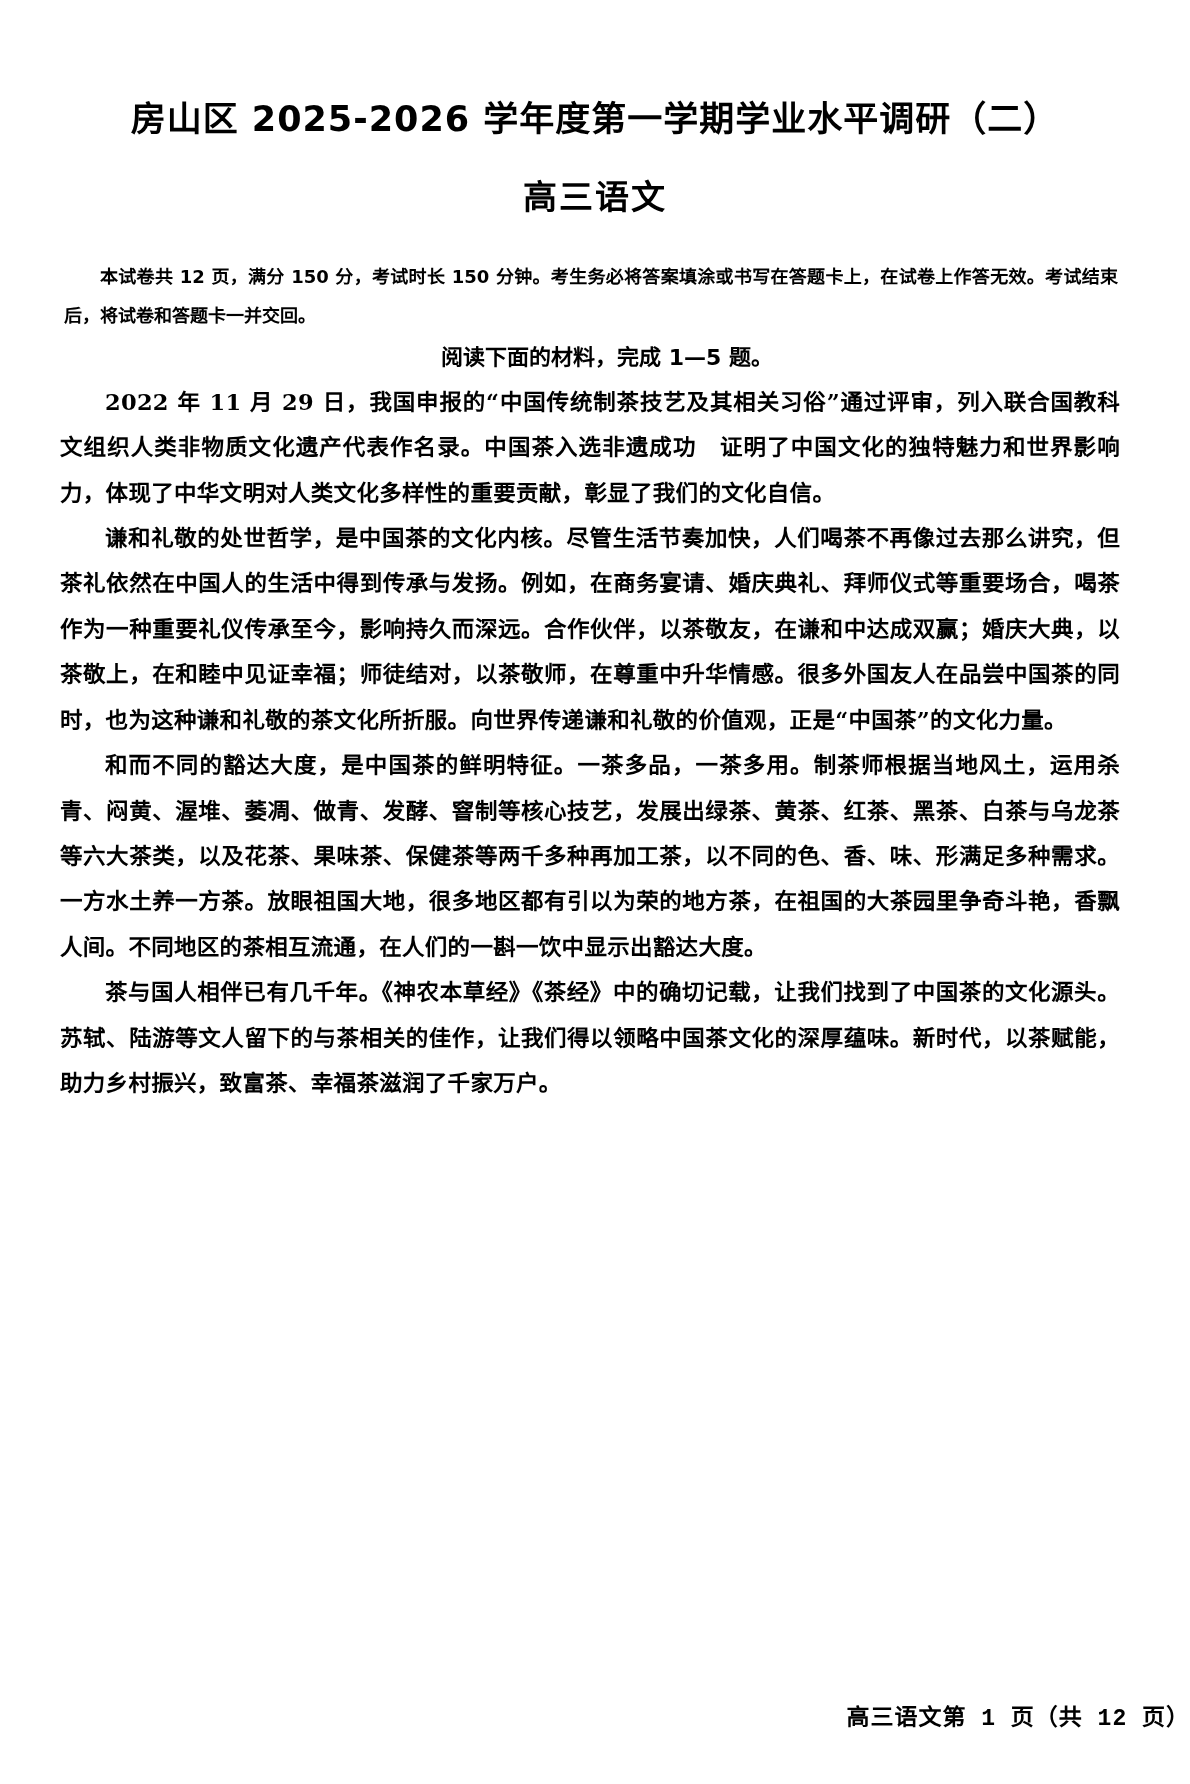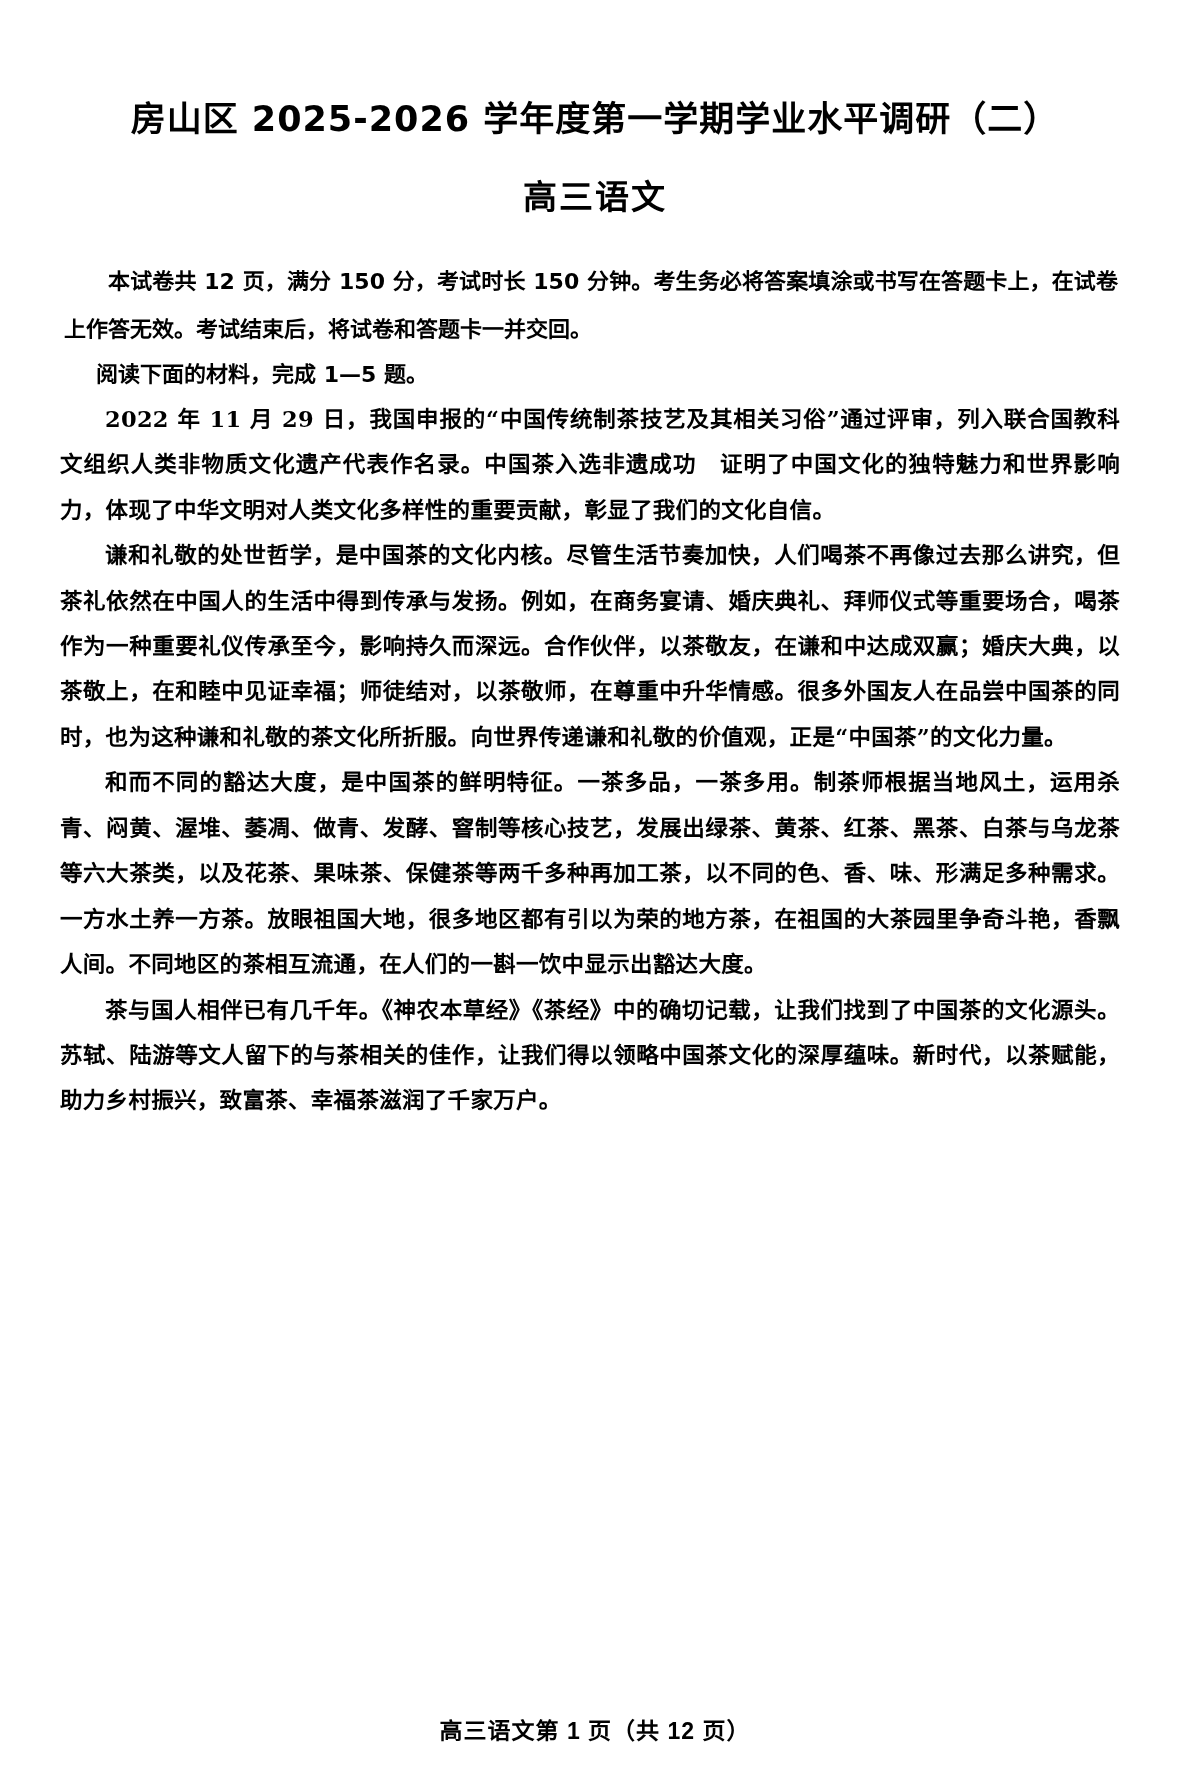--- a/index.html
+++ b/index.html
@@ -46,21 +46,21 @@
     letter-spacing: 2px;
     line-height: 1.25;
   }
 
   
   .instructions {
     margin: 0;
     padding: 40px 60px 0 52px;
     font-family: "DejaVu Sans", "Liberation Sans", sans-serif;
     font-weight: 700;
-    font-size: 22px;
+    font-size: 18px;
     line-height: 2.15;
     text-indent: 2em;
     text-align: justify;
     text-justify: inter-ideograph;
   }
 
   
   .section-header {
     margin: 0;
     padding: 38px 60px 0 40px;
@@ -71,20 +71,21 @@
   }
 
   .section-subinstruction {
     margin: 0;
     padding: 0 60px 0 40px;
     font-family: "DejaVu Sans", "Liberation Sans", sans-serif;
     font-weight: 700;
     font-size: 22px;
     line-height: 2.0;
     text-indent: 2em;
+    text-align: center;
   }
 
   
   .material-label {
     margin: 0;
     padding: 16px 0 6px 0;
     text-align: center;
     font-family: "DejaVu Serif", "Liberation Serif", serif;
     font-weight: 700;
     font-size: 22px;
@@ -106,23 +107,23 @@
     text-align: justify;
     text-justify: inter-ideograph;
     letter-spacing: 0.3px;
   }
 
   
   .page-footer {
     position: absolute;
     left: 0;
     right: 0;
-    bottom: 38px;
-    text-align: center;
-    font-family: Liberation Sans, sans-serif;
+    bottom: 52px;
+    text-align: right;
+    font-family: Liberation Mono, monospace;
     font-weight: 700;
     font-size: 23px;
     letter-spacing: 1px;
   }
 </style>
 </head>
 <body>
 
 <div class="page">
 

